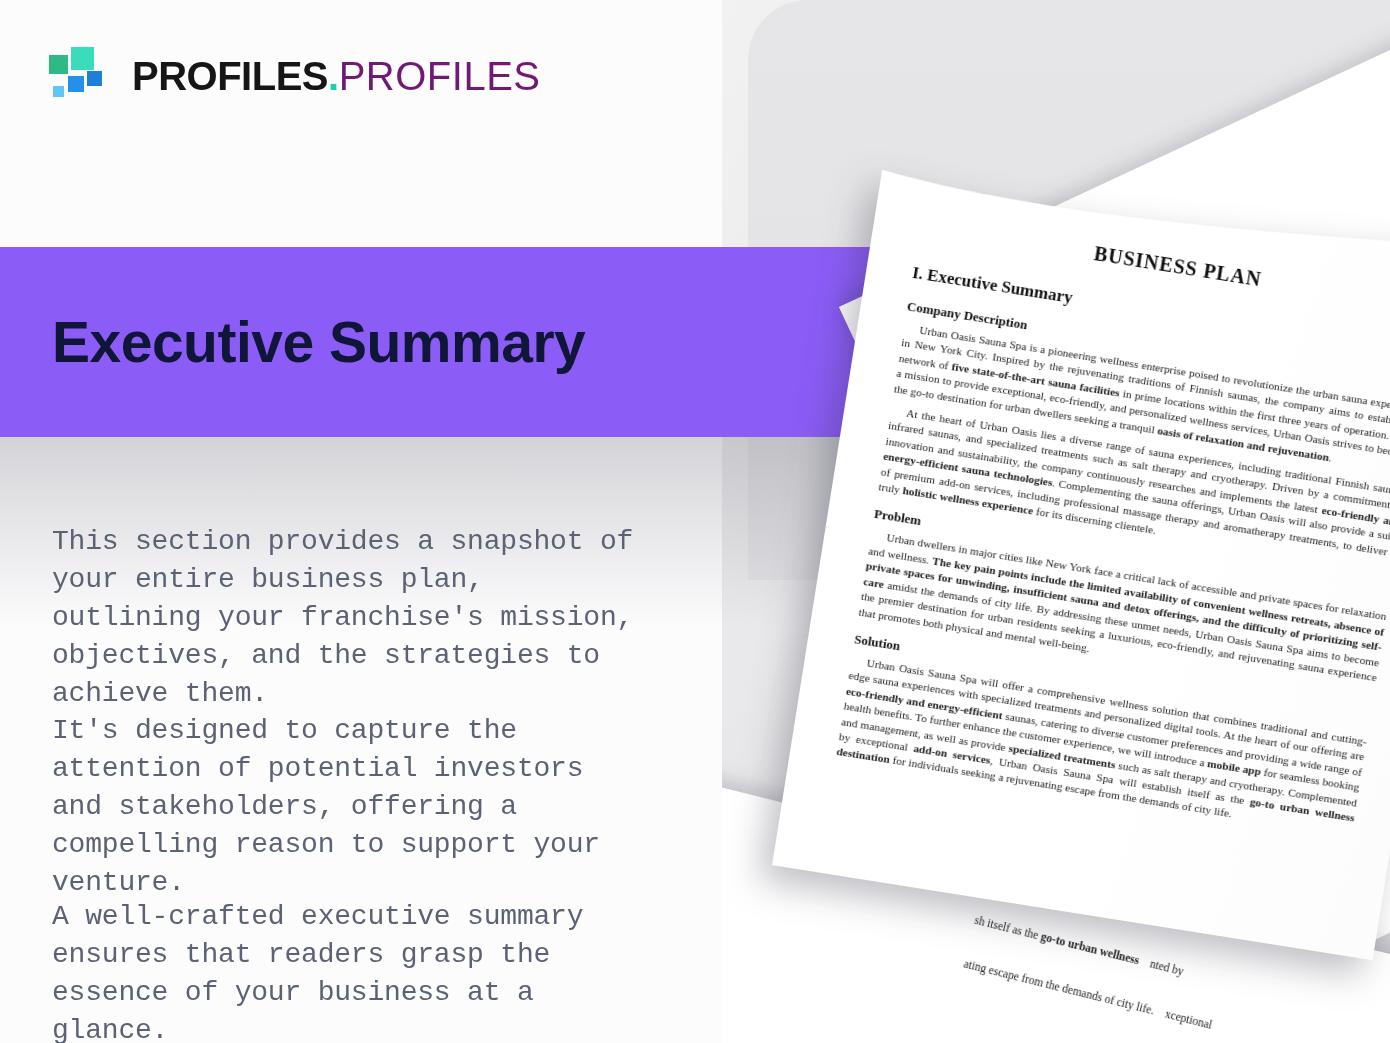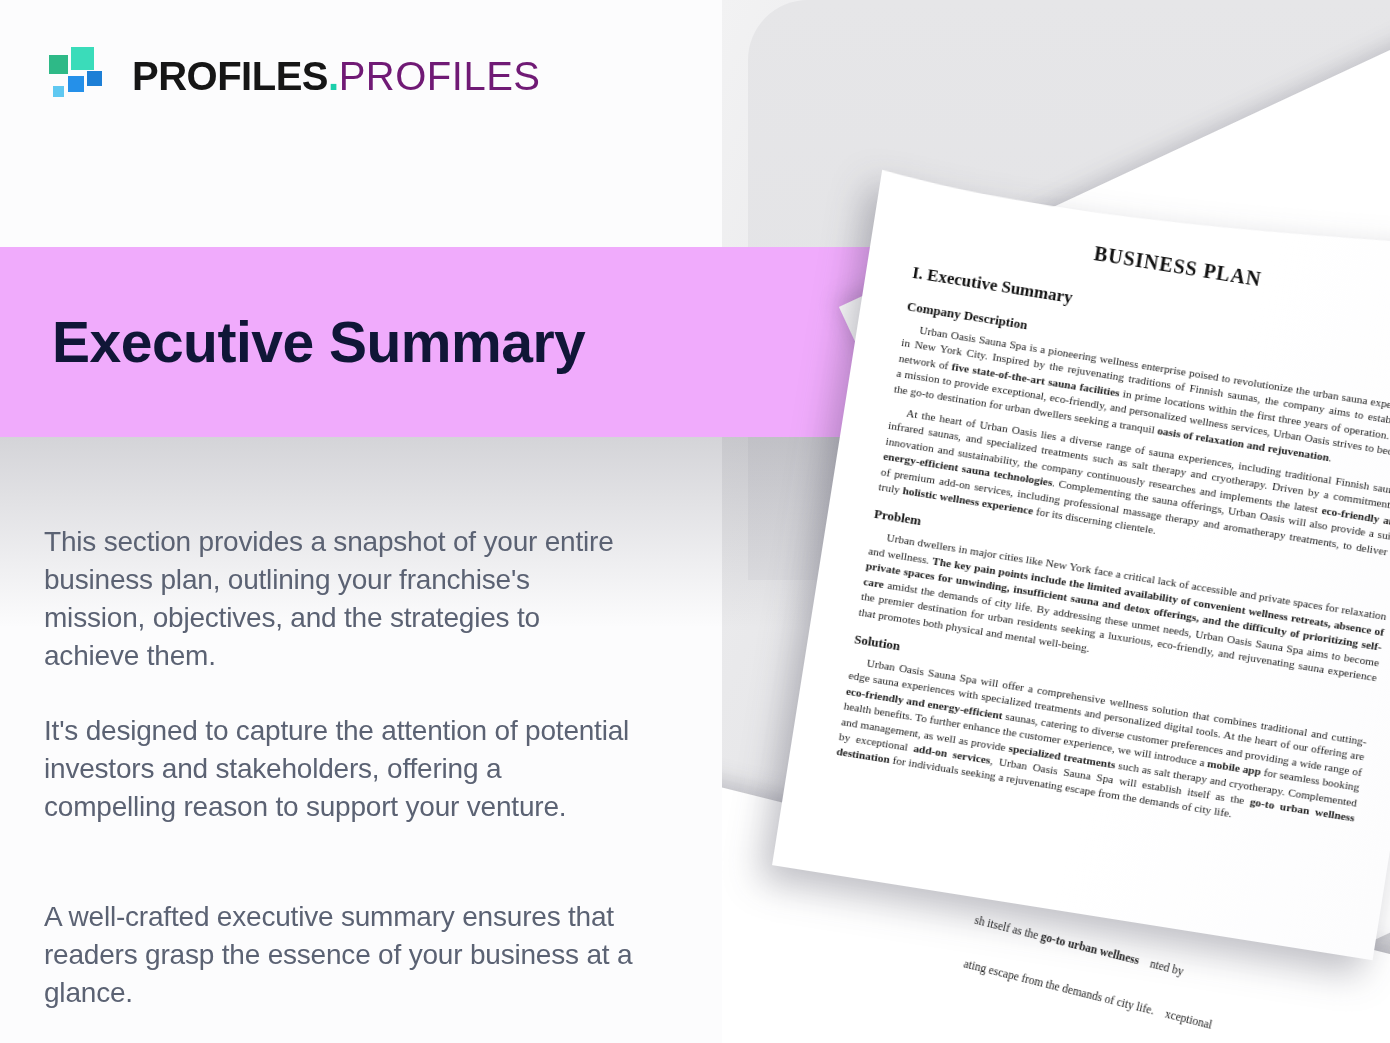--- a/index.html
+++ b/index.html
@@ -17,42 +17,42 @@
     border-top-left-radius:60px;
     background:linear-gradient(180deg,#e6e6e8 0%,#e2e2e5 100%);
   }
   
   .banner-shadow{
     position:absolute;left:0;top:437px;width:884px;height:245px;z-index:2;
     background:linear-gradient(180deg,rgba(70,70,85,.22),rgba(70,70,85,0) 78%);
   }
   .banner{
     position:absolute;left:0;top:247px;width:884px;height:190px;z-index:3;
-    background:#f0abfc;display:flex;align-items:center;
+    background:#8b5cf6;display:flex;align-items:center;
   }
   .banner h1{
     margin:0 0 0 52px;font-size:57px;font-weight:700;letter-spacing:-.5px;
     color:#101637;font-family:"Liberation Sans",sans-serif;
   }
   
   .logo{position:absolute;left:48px;top:44px;z-index:5;display:flex;align-items:center;}
   .logo-mark{position:relative;width:64px;height:64px;margin-right:20px;}
   .logo-mark i{position:absolute;display:block;}
   .sq-green{left:1px;top:11px;width:19px;height:19px;background:#2eb987;}
   .sq-teal{left:23px;top:3px;width:23px;height:23px;background:#3adcba;}
   .sq-blue-mid{left:20px;top:32px;width:16px;height:16px;background:#2590e9;}
   .sq-blue-right{left:39px;top:27px;width:15px;height:15px;background:#1d7fd6;}
   .sq-lightblue{left:5px;top:42px;width:11px;height:11px;background:#5fc8f1;}
   .logo-text{font-size:40px;color:#161616;letter-spacing:-.5px;white-space:nowrap;}
   .logo-text .b{font-weight:700;}
   .logo-text .dot{font-weight:700;color:#1bcfab;}
   .logo-text .l{font-weight:400;letter-spacing:.5px;color:#701a75;}
   
-  .copy{position:absolute;left:44px;width:592px;z-index:2;
-    font-size:28px;line-height:38px;color:#5b6273;letter-spacing:-.2px;}
+  .copy{position:absolute;left:52px;width:592px;z-index:2;
+    font-size:28px;line-height:38px;color:#5b6273;letter-spacing:-.2px;font-family:Liberation Mono, monospace;}
   .copy.p1{top:523px;}
   .copy.p2{top:712px;}
   .copy.p3{top:898px;}
   
   .paper-zone{position:absolute;left:722px;top:0;right:0;bottom:0;z-index:4;overflow:hidden;}
   .paper-zone>div{position:absolute;}
   .shadow-c{left:455px;top:232px;width:840px;height:800px;
     transform-origin:0 100%;transform:rotate(-25deg);
     filter:drop-shadow(0 -6px 10px rgba(40,40,60,.18));}
   .shadow-b{left:-22px;top:782px;width:840px;height:480px;

